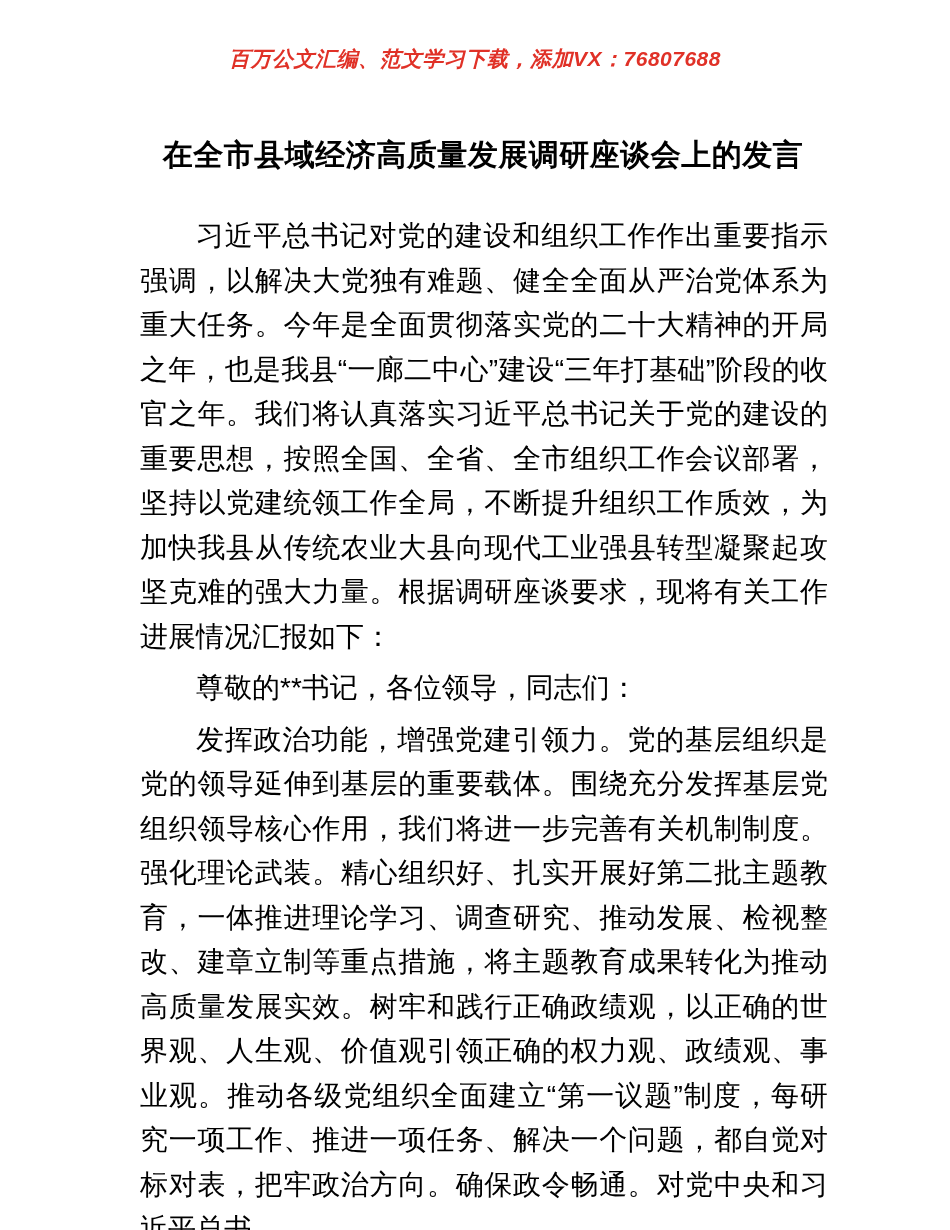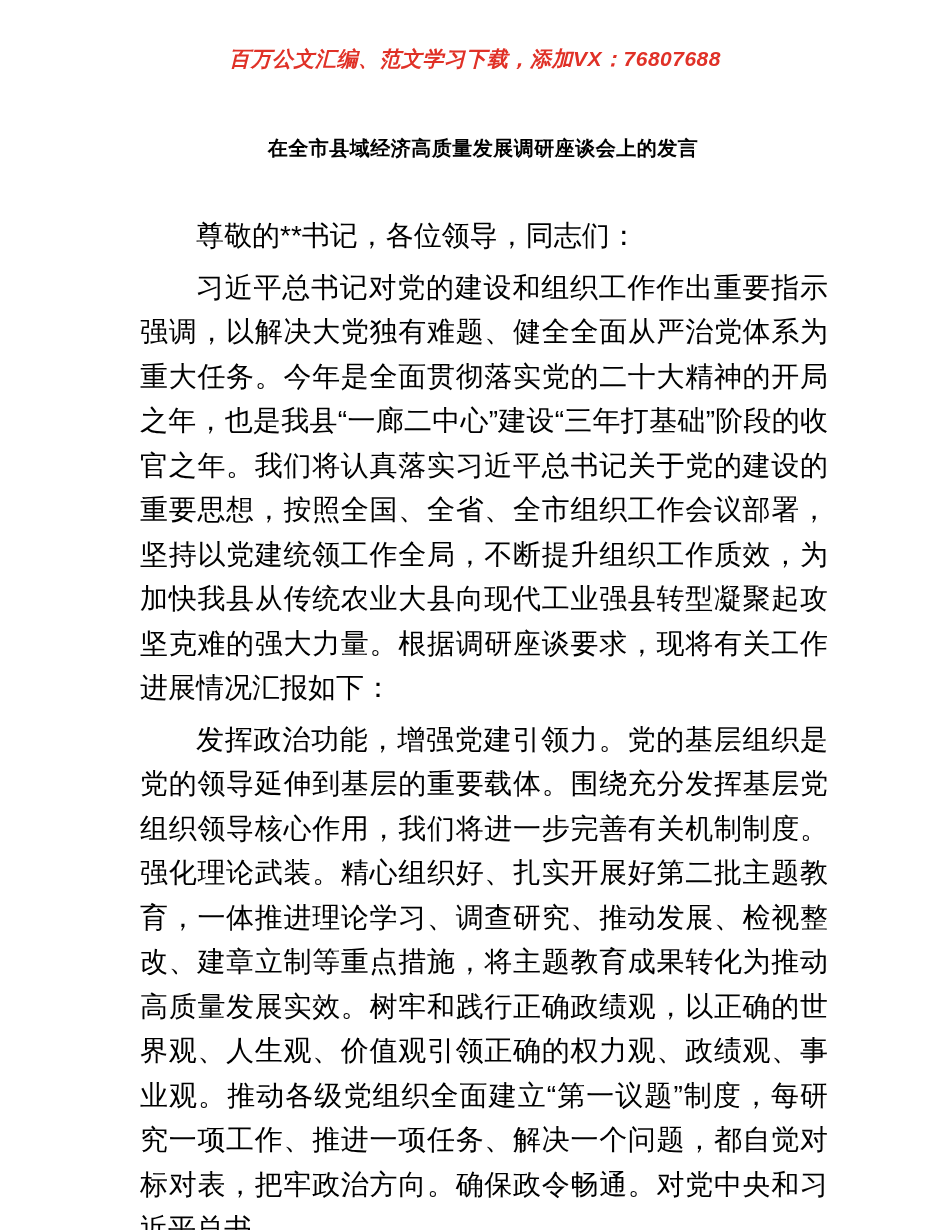--- a/index.html
+++ b/index.html
@@ -32,21 +32,21 @@
     color: #e03127;
     white-space: nowrap;
     font-style: italic;
   }
   .doc-title {
     position: absolute;
     left: 140px;
     top: 112px;
     width: 686px;
     text-align: center;
-    font-size: 20px;
+    font-size: 30px;
     font-weight: 700;
     line-height: 46px;
     letter-spacing: 0.5px;
     color: #000000;
   }
   .body-block {
     position: absolute;
     left: 140px;
     top: 214px;
     width: 688px;
@@ -69,18 +69,18 @@
 </head>
 <body>
 
 <div class="page">
 
   <div class="watermark-banner">百万公文汇编、范文学习下载，添加VX：76807688</div>
 
   <h1 class="doc-title">在全市县域经济高质量发展调研座谈会上的发言</h1>
 
   <div class="body-block">
+    <p class="para">习近平总书记对党的建设和组织工作作出重要指示强调，以解决大党独有难题、健全全面从严治党体系为重大任务。今年是全面贯彻落实党的二十大精神的开局之年，也是我县“一廊二中心”建设“三年打基础”阶段的收官之年。我们将认真落实习近平总书记关于党的建设的重要思想，按照全国、全省、全市组织工作会议部署，坚持以党建统领工作全局，不断提升组织工作质效，为加快我县从传统农业大县向现代工业强县转型凝聚起攻坚克难的强大力量。根据调研座谈要求，现将有关工作进展情况汇报如下：</p>
     <p class="para">尊敬的**书记，各位领导，同志们：</p>
-    <p class="para">习近平总书记对党的建设和组织工作作出重要指示强调，以解决大党独有难题、健全全面从严治党体系为重大任务。今年是全面贯彻落实党的二十大精神的开局之年，也是我县“一廊二中心”建设“三年打基础”阶段的收官之年。我们将认真落实习近平总书记关于党的建设的重要思想，按照全国、全省、全市组织工作会议部署，坚持以党建统领工作全局，不断提升组织工作质效，为加快我县从传统农业大县向现代工业强县转型凝聚起攻坚克难的强大力量。根据调研座谈要求，现将有关工作进展情况汇报如下：</p>
     <p class="para">发挥政治功能，增强党建引领力。党的基层组织是党的领导延伸到基层的重要载体。围绕充分发挥基层党组织领导核心作用，我们将进一步完善有关机制制度。强化理论武装。精心组织好、扎实开展好第二批主题教育，一体推进理论学习、调查研究、推动发展、检视整改、建章立制等重点措施，将主题教育成果转化为推动高质量发展实效。树牢和践行正确政绩观，以正确的世界观、人生观、价值观引领正确的权力观、政绩观、事业观。推动各级党组织全面建立“第一议题”制度，每研究一项工作、推进一项任务、解决一个问题，都自觉对标对表，把牢政治方向。确保政令畅通。对党中央和习近平总书</p>
   </div>
 
 </div>
 
 </body></html>

